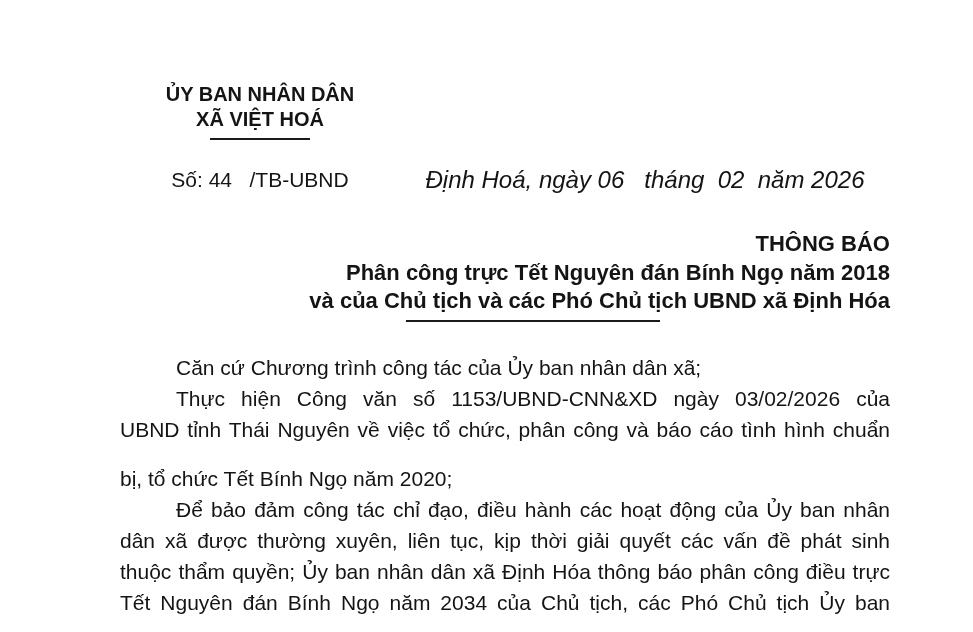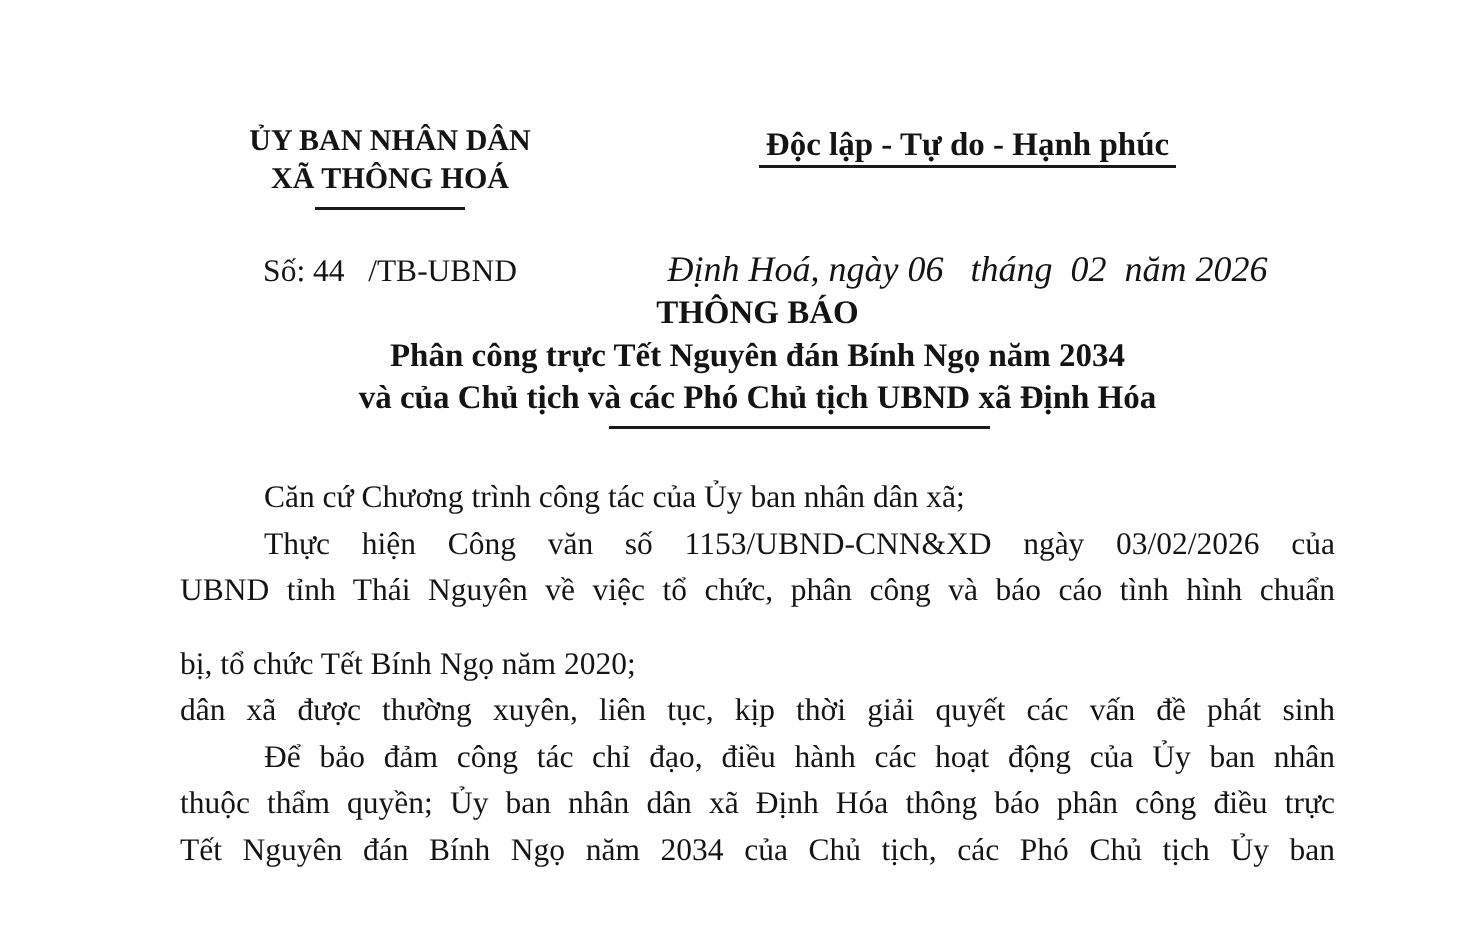--- a/index.html
+++ b/index.html
@@ -1,21 +1,21 @@
 <!DOCTYPE html>
 <html><head>
 <meta charset="utf-8">
 <style>
   html, body { margin: 0; padding: 0; background: #ffffff; }
   .page {
     position: relative;
     width: 973px;
     height: 632px;
     background: #ffffff;
-    font-family: Liberation Serif, serif;
+    font-family: Liberation Sans, sans-serif;
     color: #141414;
     overflow: hidden;
     border-radius: 23px;
   }
   .content { position: absolute; left: 120px; top: 82px; width: 770px; }
 
   .header-row { display: flex; }
   .header-left { width: 280px; text-align: center; font-weight: bold; }
   .header-left .l1 { font-size: 20px; line-height: 24px; }
   .header-left .l2 { font-size: 20px; line-height: 26px; }
@@ -27,66 +27,63 @@
     display: inline-block;
     font-size: 22px; line-height: 26px; font-weight: bold;
     border-bottom: 2px solid #1a1a1a;
     padding: 0 5px 1px; margin-top: 1px;
   }
 
   .meta-row { display: flex; margin-top: 27px; }
   .doc-number { width: 280px; text-align: center; font-size: 21px; line-height: 26px; white-space: pre; }
   .date-line  { width: 490px; text-align: center; font-size: 24px; line-height: 26px; font-style: italic; white-space: pre; }
 
-  .title-block { text-align: center; font-weight: bold; }
+  .title-block { margin-top: 36px; text-align: right; font-weight: bold; }
   .title-main { font-size: 22px; line-height: 30px; }
   .title-sub  { font-size: 22px; line-height: 28px; }
   .title-rule { width: 254px; height: 2px; background: #1a1a1a; margin: 5px auto 0; transform: translateX(28px); }
 
   .doc-body { margin-top: 30px; font-size: 21px; }
   .body-line { line-height: 31px; text-align: justify; text-align-last: justify; }
   .body-line.first { text-indent: 56px; }
   .body-line.last  { text-align-last: left; margin-top: 18px; }
 </style>
 </head>
 <body>
 
 <div class="page">
   <div class="content">
 
     <div class="header-row">
       <div class="header-left">
         <div class="l1">ỦY BAN NHÂN DÂN</div>
-        <div class="l2">XÃ THÔNG HOÁ</div>
+        <div class="l2">XÃ VIỆT HOÁ</div>
         <div class="rule-left"></div>
       </div>
       <div class="header-right">
-        <div>
-          <span class="l2">Độc lập - Tự do - Hạnh phúc</span>
-        </div>
       </div>
     </div>
 
     <div class="meta-row">
       <div class="doc-number">Số: 44   /TB-UBND</div>
       <div class="date-line">Định Hoá, ngày 06   tháng  02  năm 2026</div>
     </div>
 
     <div class="title-block">
       <div class="title-main">THÔNG BÁO</div>
-      <div class="title-sub">Phân công trực Tết Nguyên đán Bính Ngọ năm 2034</div>
+      <div class="title-sub">Phân công trực Tết Nguyên đán Bính Ngọ năm 2018</div>
       <div class="title-sub">và của Chủ tịch và các Phó Chủ tịch UBND xã Định Hóa</div>
       <div class="title-rule"></div>
     </div>
 
     <div class="doc-body">
         <div class="body-line first last">Căn cứ Chương trình công tác của Ủy ban nhân dân xã;</div>
         <div class="body-line first">Thực hiện Công văn số 1153/UBND-CNN&amp;XD ngày 03/02/2026 của</div>
         <div class="body-line">UBND tỉnh Thái Nguyên về việc tổ chức, phân công và báo cáo tình hình chuẩn</div>
         <div class="body-line last">bị, tổ chức Tết Bính Ngọ năm 2020;</div>
+        <div class="body-line first">Để bảo đảm công tác chỉ đạo, điều hành các hoạt động của Ủy ban nhân</div>
         <div class="body-line">dân xã được thường xuyên, liên tục, kịp thời giải quyết các vấn đề phát sinh</div>
-        <div class="body-line first">Để bảo đảm công tác chỉ đạo, điều hành các hoạt động của Ủy ban nhân</div>
         <div class="body-line">thuộc thẩm quyền; Ủy ban nhân dân xã Định Hóa thông báo phân công điều trực</div>
         <div class="body-line">Tết Nguyên đán Bính Ngọ năm 2034 của Chủ tịch, các Phó Chủ tịch Ủy ban</div>
       </div>
 
   </div>
 </div>
 
 </body></html>

